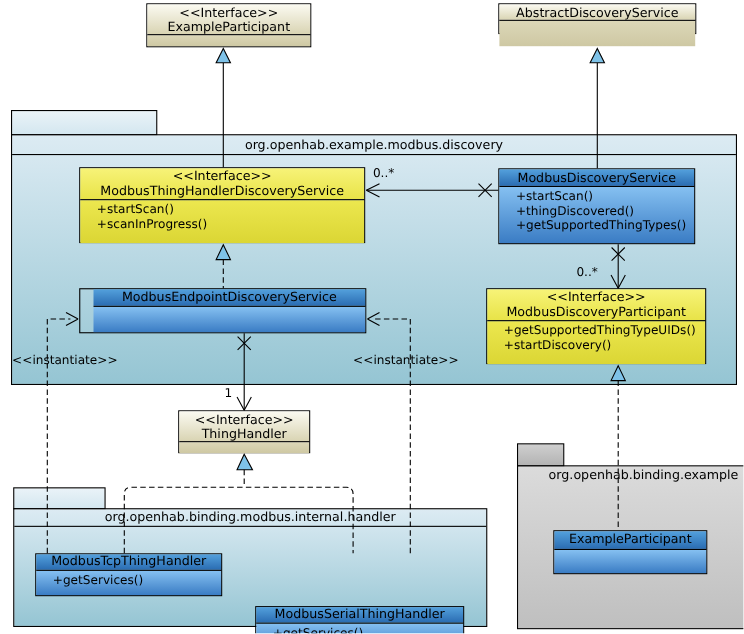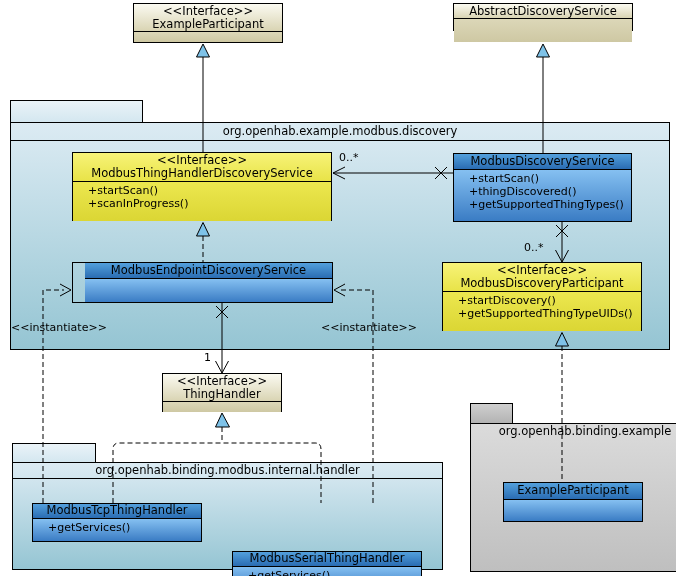--- a/index.html
+++ b/index.html
@@ -162,22 +162,22 @@
     </div>
     <div class="cmp bdy-bg" style="height:24px;"></div>
   </div>
 
   <div class="abs cls yel" style="left:442px;top:262px;width:200px;height:69px;">
     <div class="hdr hdr-bg" style="height:27px;padding-top:1px;">
       <div>&lt;&lt;Interface&gt;&gt;</div>
       <div>ModbusDiscoveryParticipant</div>
     </div>
     <div class="cmp bdy-bg methods" style="height:40px;">
+      <div>+getSupportedThingTypeUIDs()</div>
       <div>+startDiscovery()</div>
-      <div>+getSupportedThingTypeUIDs()</div>
     </div>
   </div>
 
   <div class="abs cls tan" style="left:162px;top:373px;width:120px;height:39px;">
     <div class="hdr hdr-bg" style="height:26px;padding-top:1px;">
       <div>&lt;&lt;Interface&gt;&gt;</div>
       <div>ThingHandler</div>
     </div>
     <div class="cmp bdy-bg" style="height:11px;"></div>
   </div>

